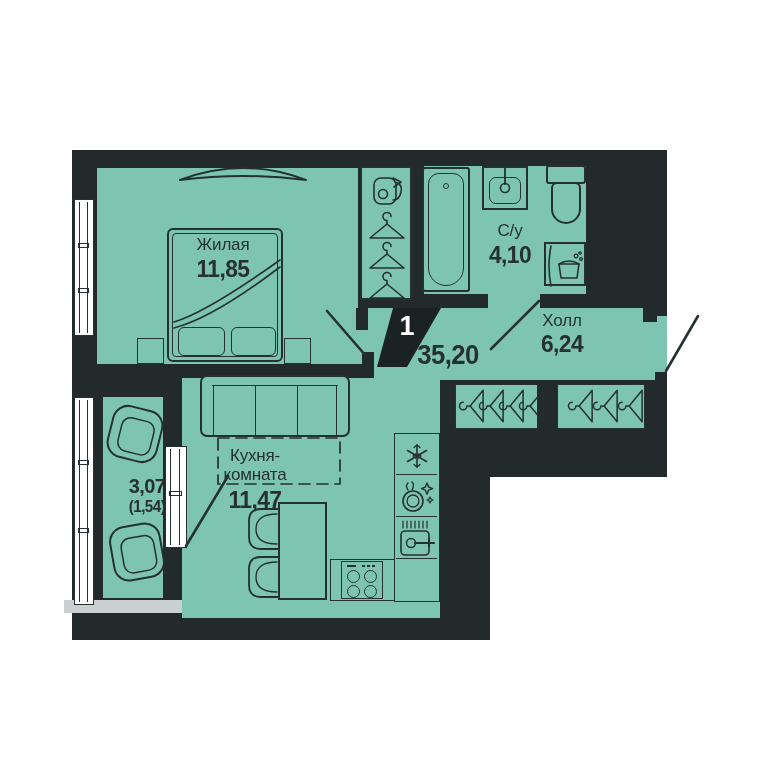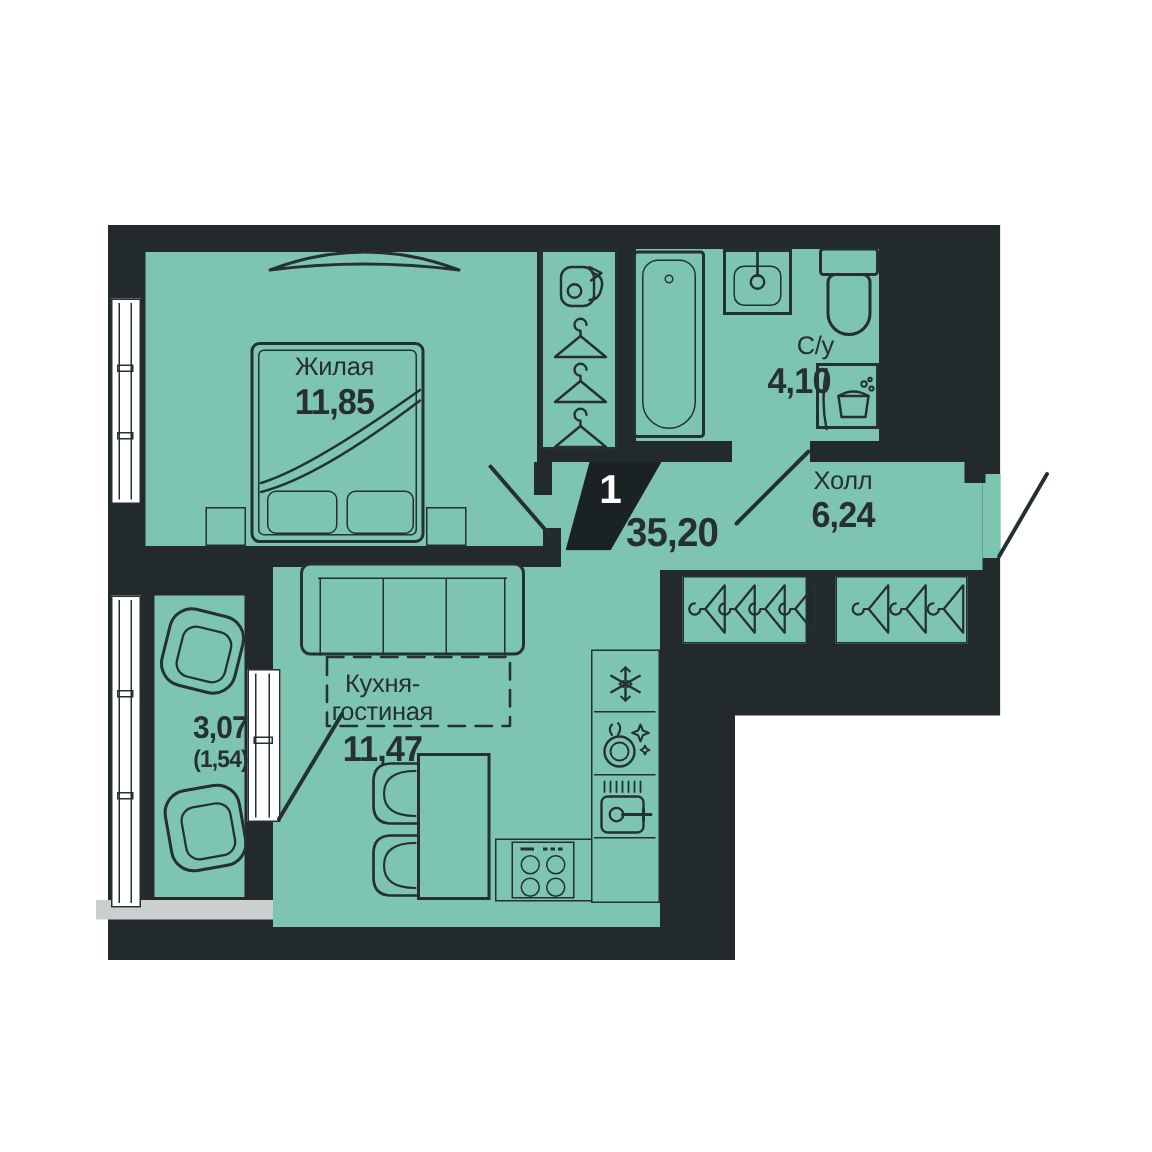--- a/index.html
+++ b/index.html
@@ -227,35 +227,35 @@
     <path class="stroke" stroke-width="2.6" d="M539 301 L491 349"></path>
     <path class="stroke" stroke-width="2.6" d="M666 371 L698 316"></path>
     <path class="stroke" stroke-width="1.7" stroke-dasharray="11 7" d="M218 438 H340 V484 H218 Z"></path>
   </svg>
 
   <div class="lbl" style="left:158px;top:235px;width:130px;text-align:center;">
     <div class="nm">Жилая</div>
     <div class="num" style="font-size:24px;margin-top:2px;">11,85</div>
   </div>
 
-  <div class="lbl" style="left:464px;top:221px;width:92px;text-align:right;">
+  <div class="lbl" style="left:464px;top:221px;width:92px;">
     <div class="nm">С/у</div>
     <div class="num" style="font-size:24px;margin-top:2px;">4,10</div>
   </div>
 
   <div class="lbl" style="left:514px;top:311px;width:96px;">
     <div class="nm">Холл</div>
     <div class="num" style="font-size:24px;margin-top:1px;">6,24</div>
   </div>
 
   <div class="lbl num" style="left:408px;top:340px;width:80px;font-size:27px;">35,20</div>
 
   <div class="lbl" style="left:190px;top:446px;width:130px;">
     <div class="nm">Кухня-</div>
-    <div class="nm">гостиная</div>
+    <div class="nm">комната</div>
     <div class="num" style="font-size:24px;margin-top:3px;">11,47</div>
   </div>
 
   <div class="lbl" style="left:112px;top:474px;width:70px;">
     <div class="num" style="font-size:21px;">3,07</div>
     <div class="num" style="font-size:16px;">(1,54)</div>
   </div>
 
 </div>
 

